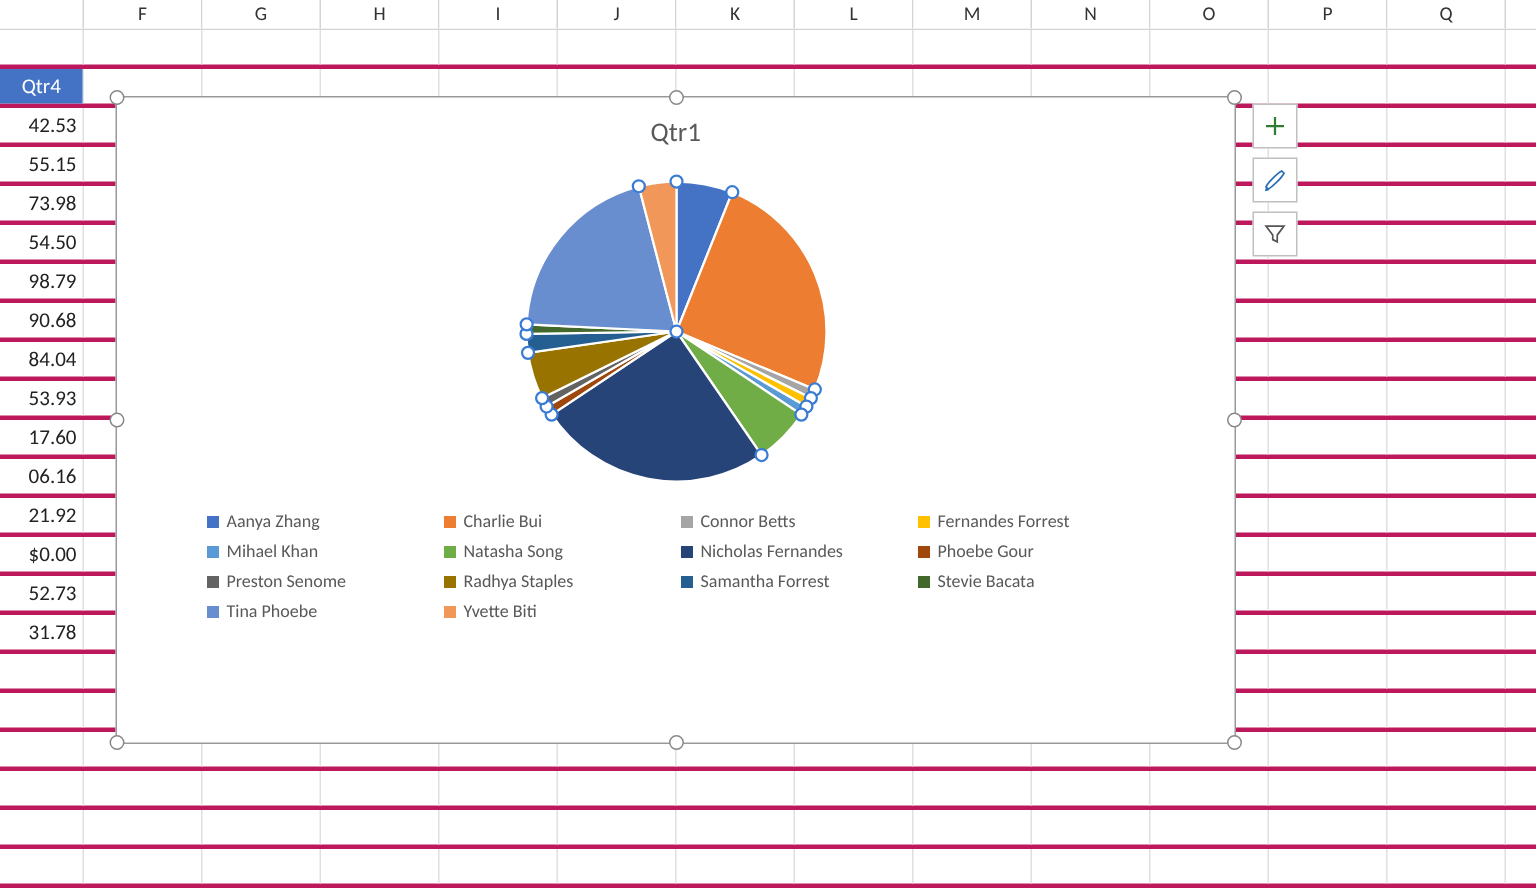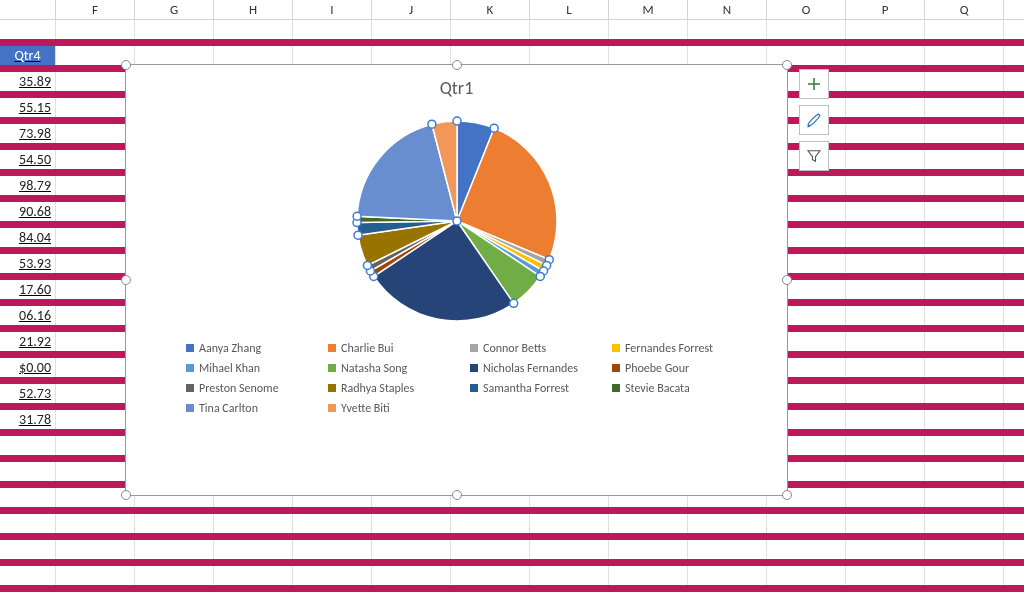--- a/index.html
+++ b/index.html
@@ -31,22 +31,21 @@
       display: flex;
       align-items: center;
       justify-content: center;
       background: #fff;
     }
     .col-header:first-child { flex: 0 0 0px; }
     .rows { }
     .row {
       display: flex;
       height: 26px;
-      border-bottom: 7px solid #be185d;
-      text-decoration: underline;
+      border-bottom: 3px solid #be185d;
     }
     .cell {
       flex: 0 0 79px;
       border-right: 1px solid #e0e0e0;
       padding: 2px 4px;
       text-align: right;
       font-size: 14px;
       color: #222;
       display: flex;
       align-items: center;
@@ -57,25 +56,24 @@
     .cell.header-cell {
       background: #4472c4;
       color: #fff;
       justify-content: center;
       font-weight: normal;
     }
     .chart-container {
       position: absolute;
       left: 77px;
       top: 64px;
-      width: 663px;
+      width: 747px;
       height: 432px;
       background: #fff;
       border: 1px solid #999;
-      margin-left: 48px;
     }
     .chart-handle {
       position: absolute;
       width: 10px; height: 10px;
       background: #fff;
       border: 1.5px solid #888;
       border-radius: 50%;
     }
     .h-tl { left: -5px; top: -5px; }
     .h-tr { right: -5px; top: -5px; }
@@ -101,21 +99,21 @@
     .pie-svg { width: 220px; height: 220px; }
     .sel-handle {
       fill: #fff;
       stroke: #3a7bd5;
       stroke-width: 1.5;
     }
     .legend {
       padding: 10px 40px 10px 60px;
       display: flex;
       flex-wrap: wrap;
-      gap: 6px 12px;
+      gap: 6px 28px;
       font-size: 12px;
       color: #595959;
     }
     .legend-item {
       display: flex;
       align-items: center;
       gap: 5px;
       width: 130px;
     }
     .legend-swatch {
@@ -188,21 +186,21 @@
         <div class="cell"></div>
         <div class="cell"></div>
         <div class="cell"></div>
         <div class="cell"></div>
         <div class="cell"></div>
         <div class="cell"></div>
         <div class="cell"></div>
         <div class="cell"></div>
       </div>
       <div class="row">
-        <div class="cell partial">35.89</div>
+        <div class="cell partial">42.53</div>
         <div class="cell"></div>
         <div class="cell"></div>
         <div class="cell"></div>
         <div class="cell"></div>
         <div class="cell"></div>
         <div class="cell"></div>
         <div class="cell"></div>
         <div class="cell"></div>
         <div class="cell"></div>
         <div class="cell"></div>
@@ -607,21 +605,21 @@
       <div class="legend-item">
         <div class="legend-swatch" style="background: rgb(37, 94, 145);"></div>
         <span>Samantha Forrest</span>
       </div>
       <div class="legend-item">
         <div class="legend-swatch" style="background: rgb(67, 104, 43);"></div>
         <span>Stevie Bacata</span>
       </div>
       <div class="legend-item">
         <div class="legend-swatch" style="background: rgb(105, 142, 208);"></div>
-        <span>Tina Carlton</span>
+        <span>Tina Phoebe</span>
       </div>
       <div class="legend-item">
         <div class="legend-swatch" style="background: rgb(241, 151, 90);"></div>
         <span>Yvette Biti</span>
       </div>
     </div>
 
   <div class="chart-tools">
     <div class="tool-btn" title="Chart Elements">
       <svg viewBox="0 0 24 24">

